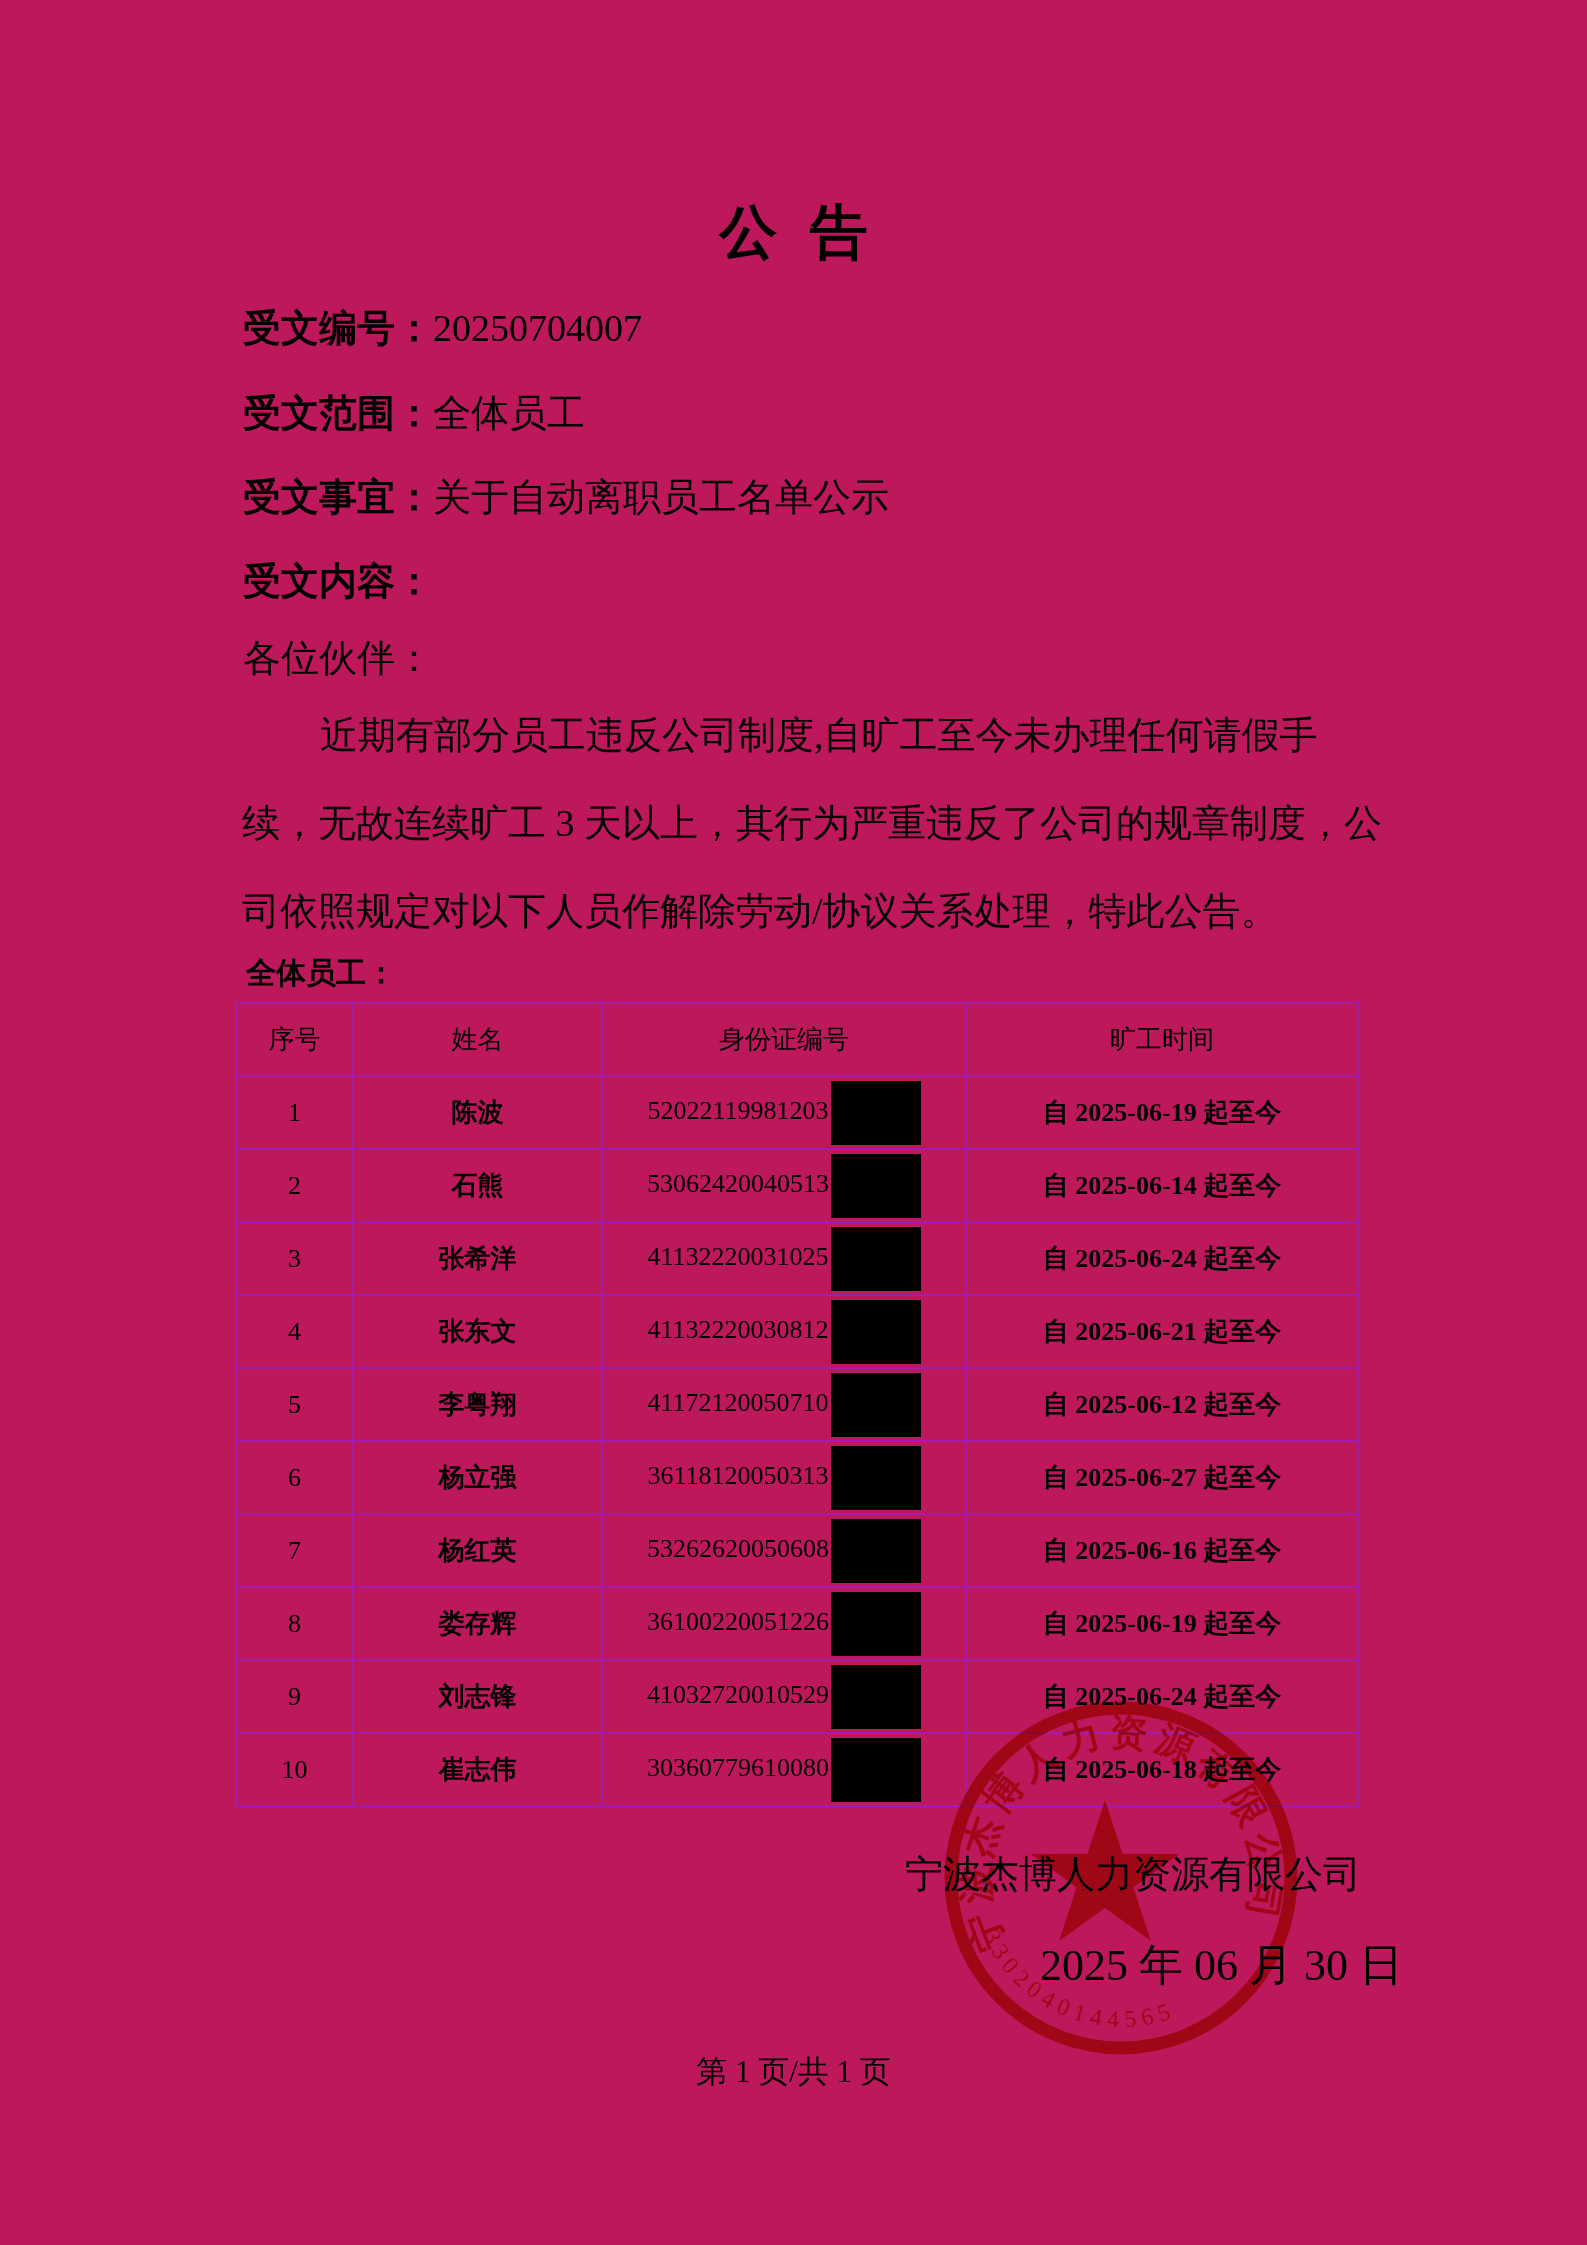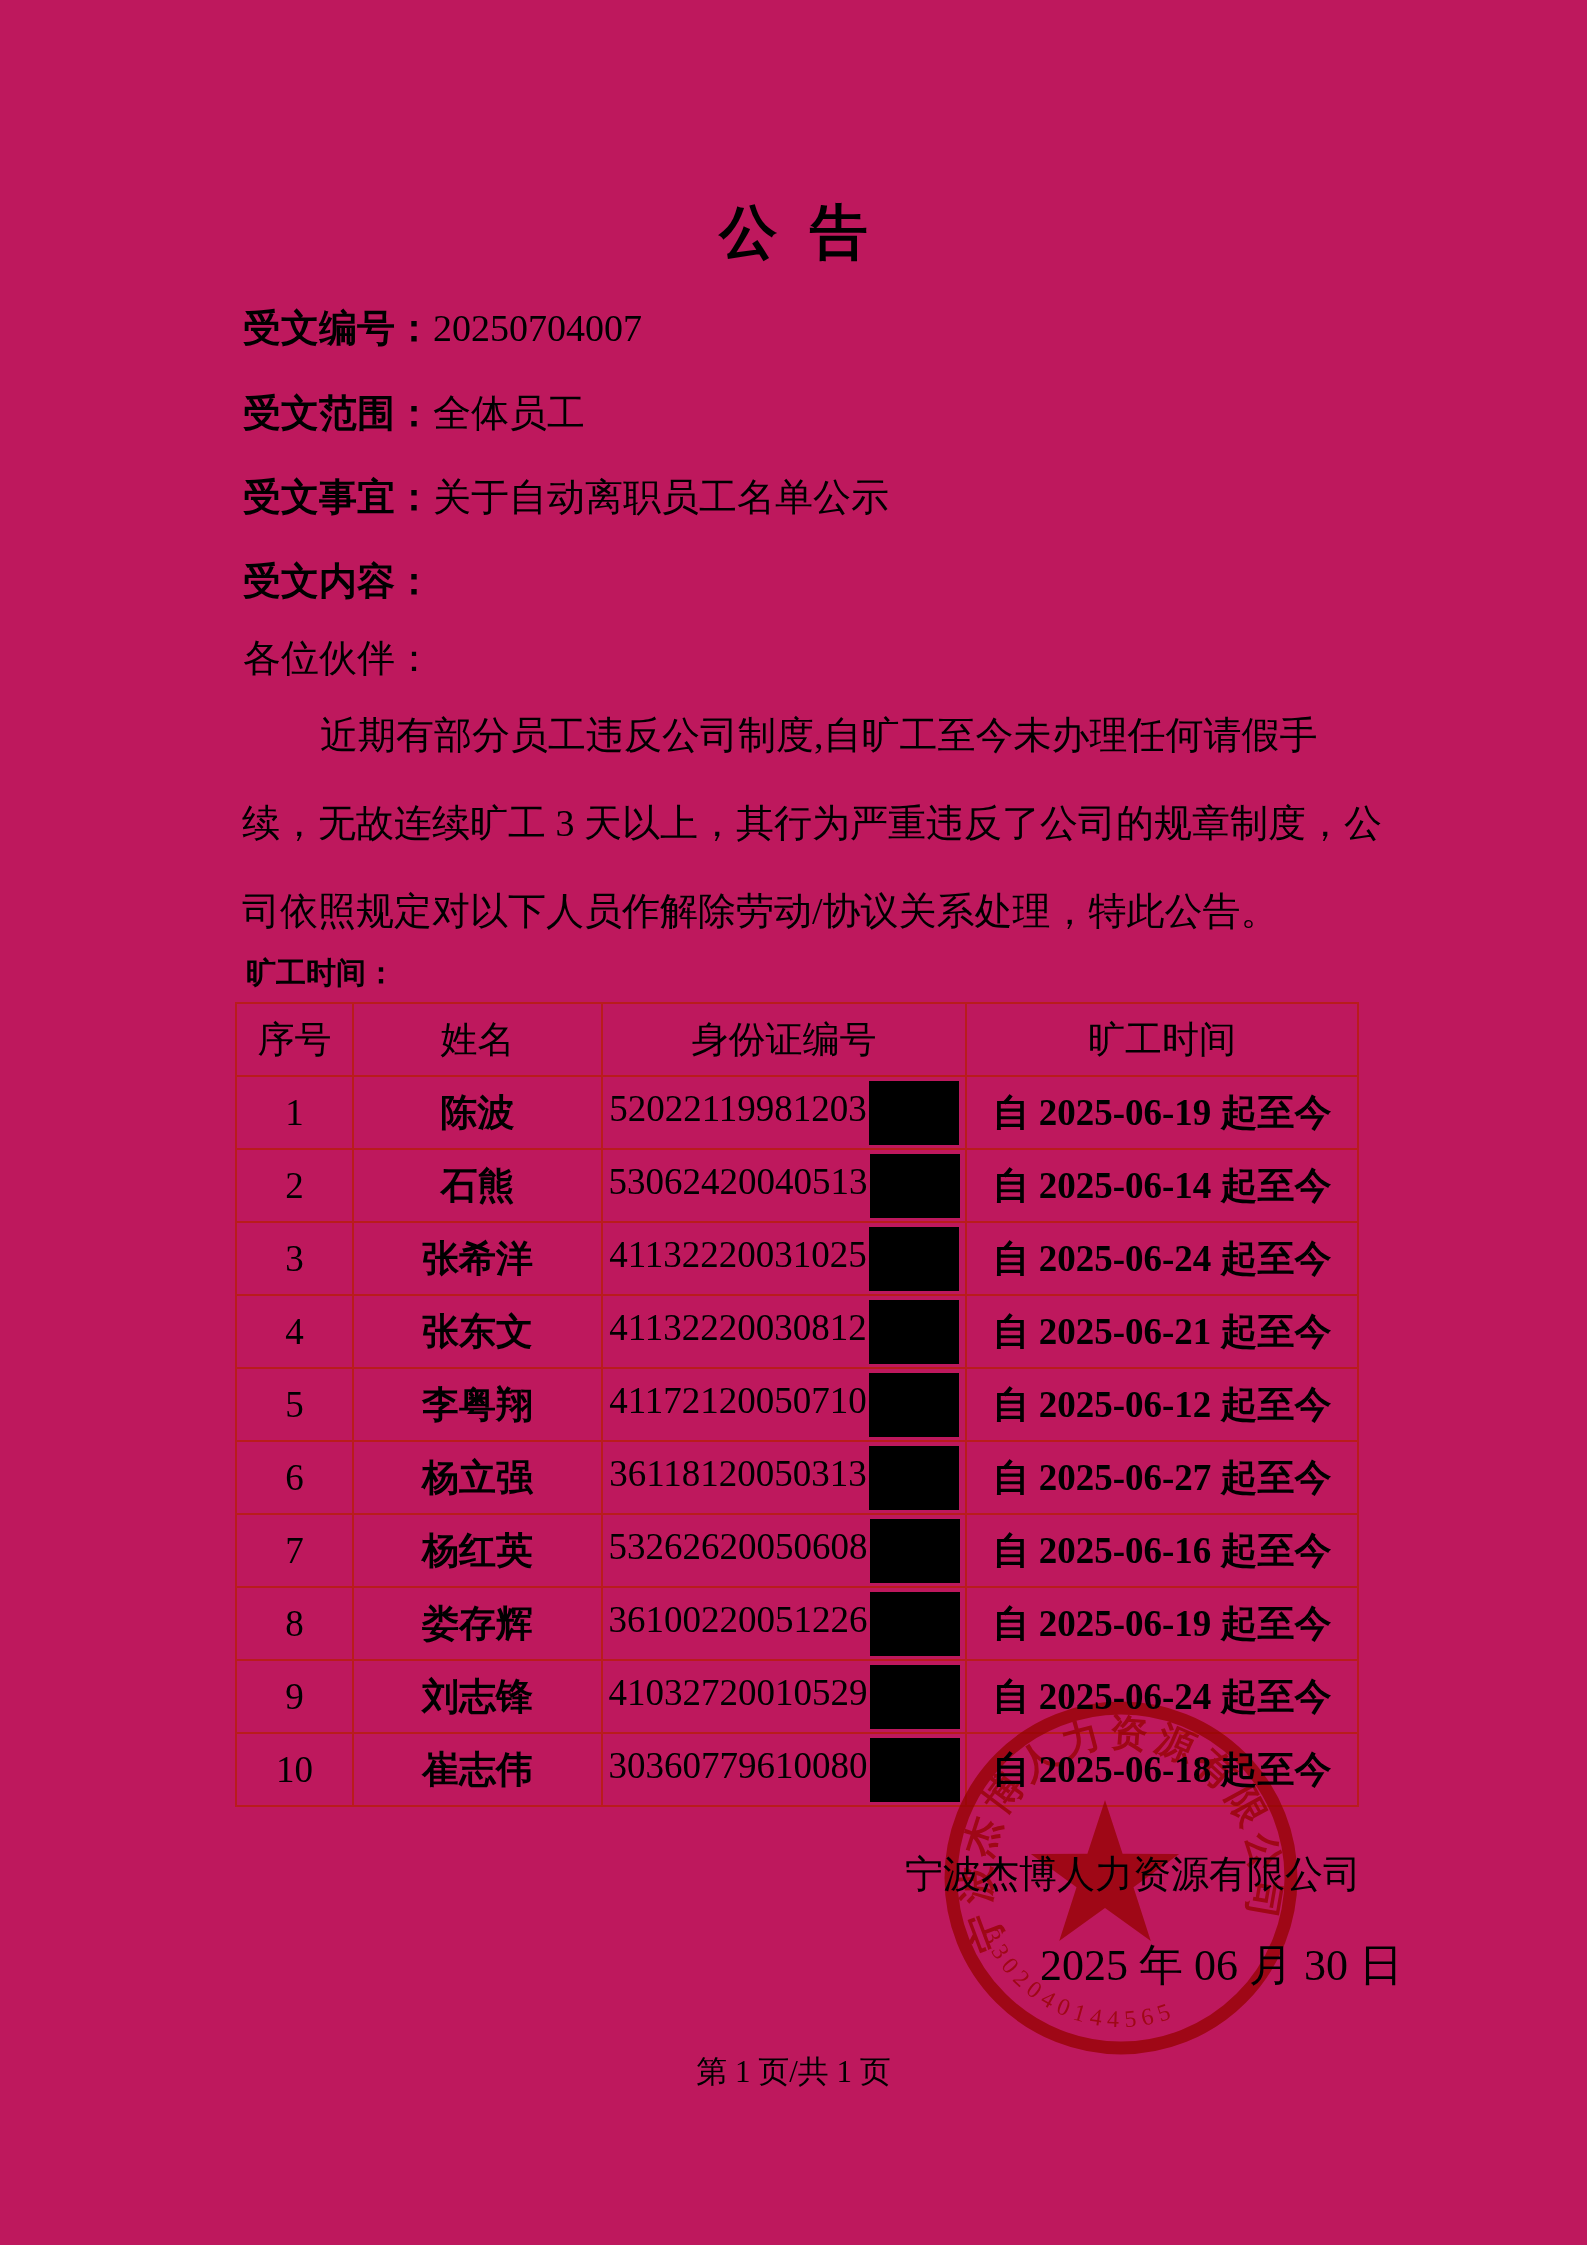--- a/index.html
+++ b/index.html
@@ -24,24 +24,24 @@
   .meta-row .val { font-weight:normal; }
   .salutation { position:absolute; left:243px; top:633px; font-size:38px; }
   .body-line { position:absolute; left:242px; font-size:38px; white-space:pre; }
   .body-line.indent { padding-left:78px; }
   .list-label { position:absolute; left:246px; top:953px; font-size:30px; font-weight:bold; }
 
   .roster { position:absolute; left:235px; top:1002px; }
   table { border-collapse:collapse; table-layout:fixed; width:1122px; }
   col.c1 { width:117px; } col.c2 { width:249px; } col.c3 { width:364px; } col.c4 { width:392px; }
   th, td {
-    border:2px solid #b91c1c;
+    border:2px solid #a21caf;
     height:73px;
     text-align:center; vertical-align:middle;
-    font-size:37px; font-weight:normal;
+    font-size:26px; font-weight:normal;
     overflow:hidden;
   }
   td.c-name, td.c-absent { font-weight:bold; }
   .redact {
     display:inline-block; width:90px; height:64px;
     background:#000; vertical-align:middle; margin-left:2px;
   }
 
   .sig-company { position:absolute; left:905px; top:1849px; font-size:38px; white-space:nowrap; }
   .sig-date    { position:absolute; left:1040px; top:1936px; font-size:44px; white-space:pre; }
@@ -76,21 +76,21 @@
   <div class="meta-row" style="top:556px;">
     <span class="lbl">受文内容：</span><span class="val"></span>
   </div>
 
   <div class="salutation">各位伙伴：</div>
 
   <div class="body-line indent" style="top:710px;">近期有部分员工违反公司制度,自旷工至今未办理任何请假手</div>
   <div class="body-line" style="top:798px;">续，无故连续旷工 3 天以上，其行为严重违反了公司的规章制度，公</div>
   <div class="body-line" style="top:886px;">司依照规定对以下人员作解除劳动/协议关系处理，特此公告。</div>
 
-  <div class="list-label">旷工时间：</div>
+  <div class="list-label">全体员工：</div>
 
   <div class="roster">
     <table>
       <colgroup>
           <col class="c1">
           <col class="c2">
           <col class="c3">
           <col class="c4">
         </colgroup>
       <thead>

